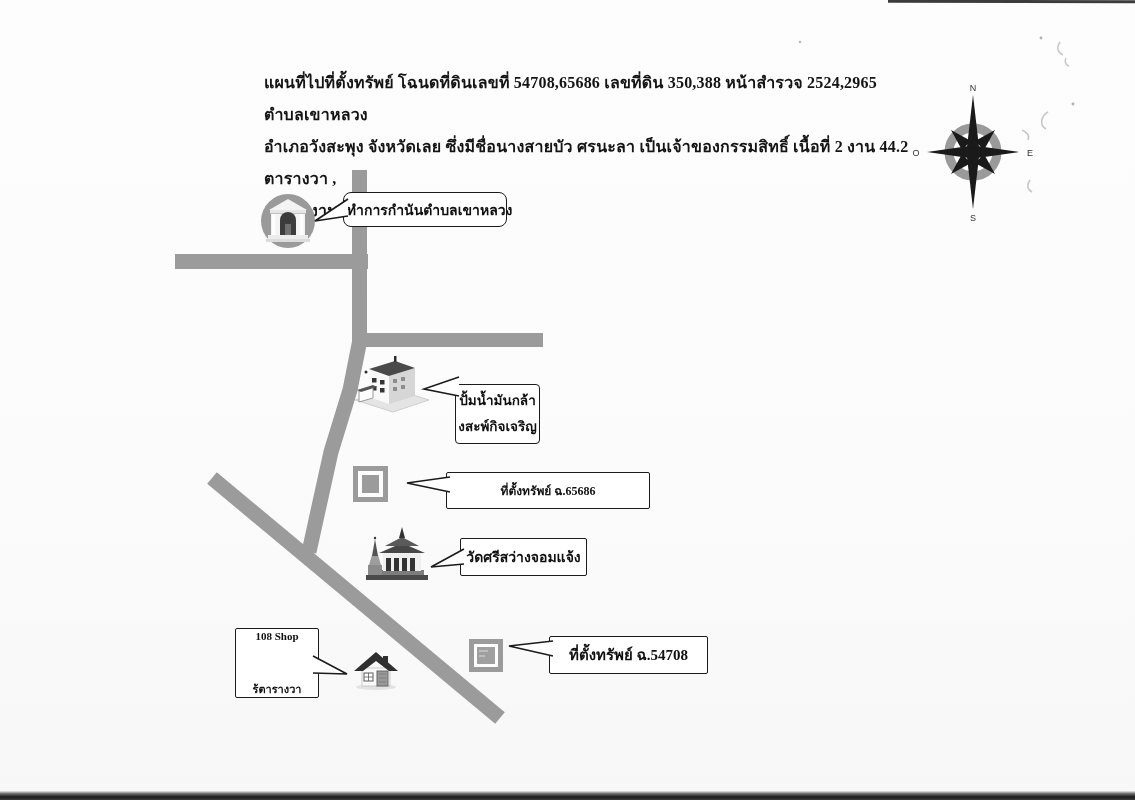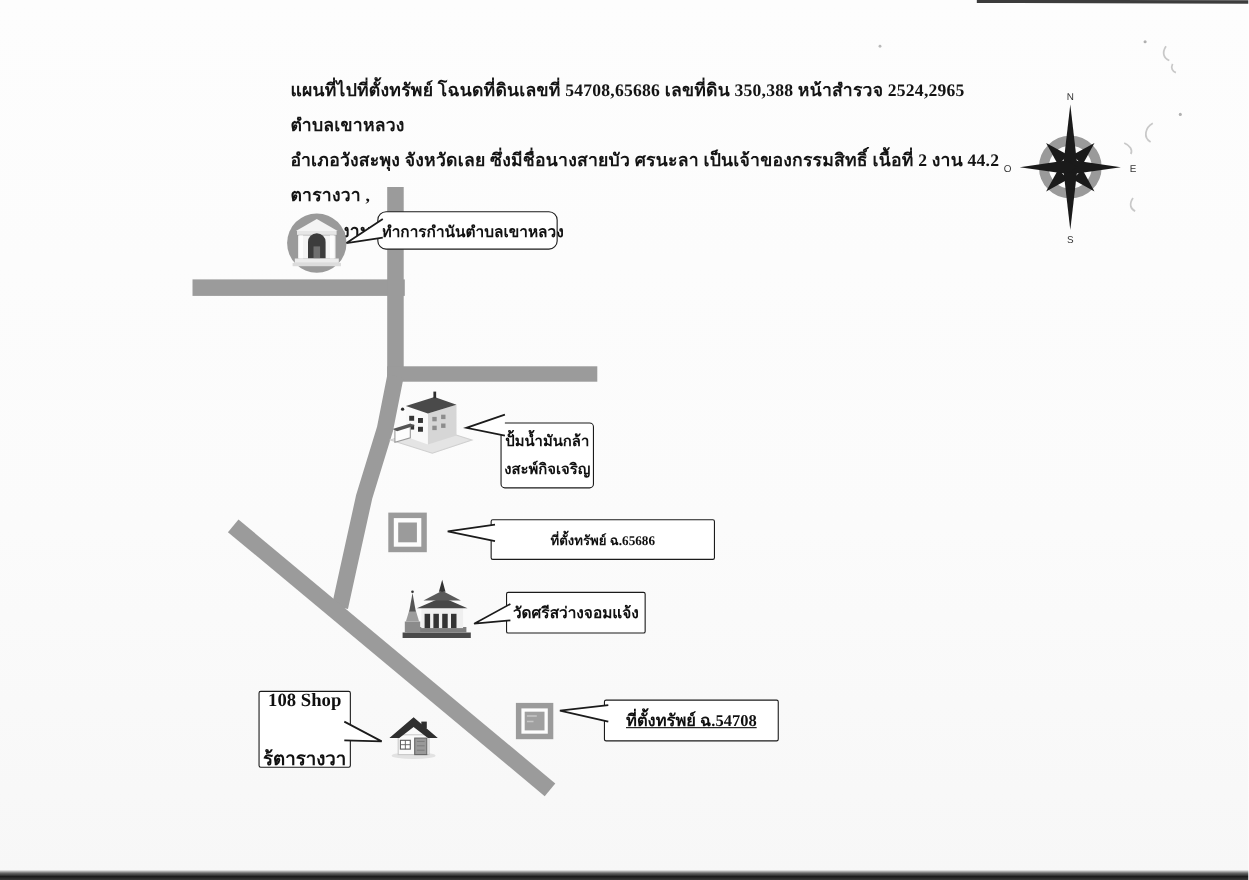--- a/index.html
+++ b/index.html
@@ -21,22 +21,22 @@
     background:#fff;border:1.6px solid #1b1b1b;
     display:flex;align-items:center;justify-content:center;flex-direction:column;
     font-weight:bold;color:#101010;text-align:center;
     font-family:"Liberation Serif","DejaVu Serif",serif;
     white-space:nowrap;
   }
   #callout-kamnan{left:343px;top:192px;width:162px;height:33px;border-radius:8px;font-size:14px;}
   #callout-gas{left:455px;top:368px;width:83px;height:58px;border-radius:4px;font-size:13.5px;line-height:26px;margin-top:16px;}
   #callout-p65686{left:446px;top:472px;width:202px;height:35px;border-radius:2px;font-size:12px;}
   #callout-temple{left:460px;top:538px;width:125px;height:36px;border-radius:2px;font-size:14px;align-items:center;}
-  #callout-p54708{left:549px;top:636px;width:157px;height:36px;border-radius:2px;font-size:15px;text-decoration:underline;}
-  #callout-shop{left:235px;top:628px;width:82px;height:68px;border-radius:2px;font-size:17px;line-height:29px;gap:24px;}
+  #callout-p54708{left:549px;top:636px;width:157px;height:36px;border-radius:2px;font-size:15px;}
+  #callout-shop{left:235px;top:628px;width:82px;height:68px;border-radius:2px;font-size:11px;line-height:29px;gap:24px;}
   #svg-base{left:0;top:0;z-index:1;}
   #svg-tails{left:0;top:0;z-index:3;pointer-events:none;}
   #scan-edge-top{
     left:888px;top:0;width:247px;height:3px;background:#3c3c3c;z-index:4;
     transform:rotate(.15deg);
   }
   #scan-edge-bottom{
     left:0;top:791px;width:1135px;height:9px;z-index:4;
     background:linear-gradient(180deg,#e9e9e9 0%,#6a6a6a 30%,#1c1c1c 65%,#3a3a3a 100%);
   }

